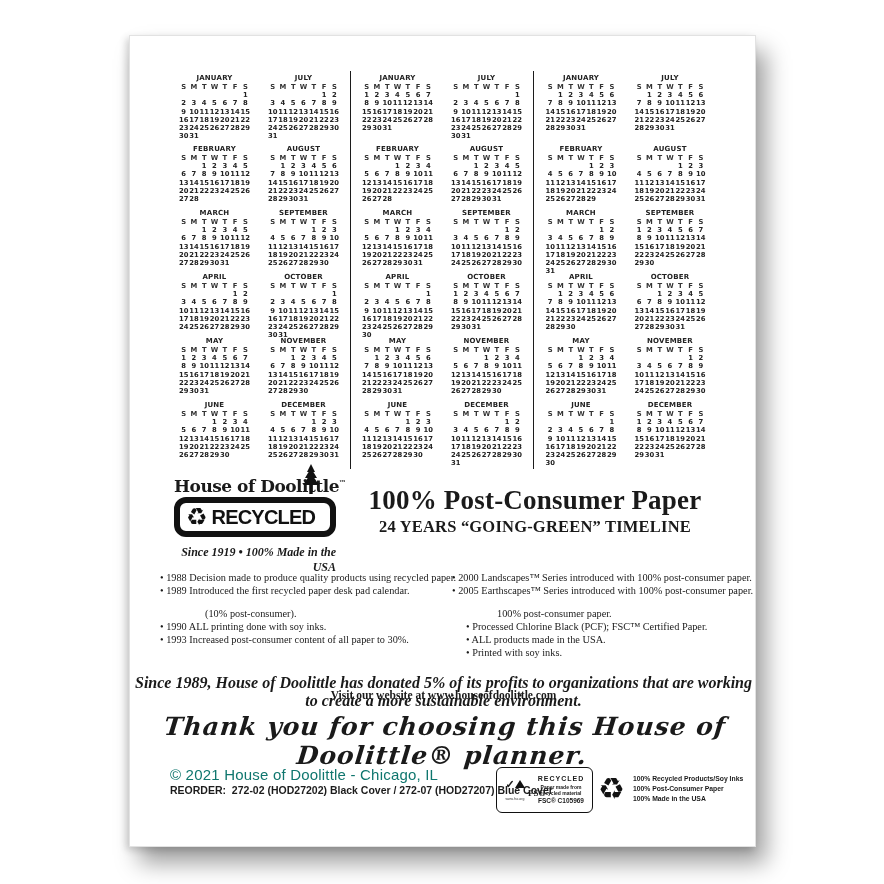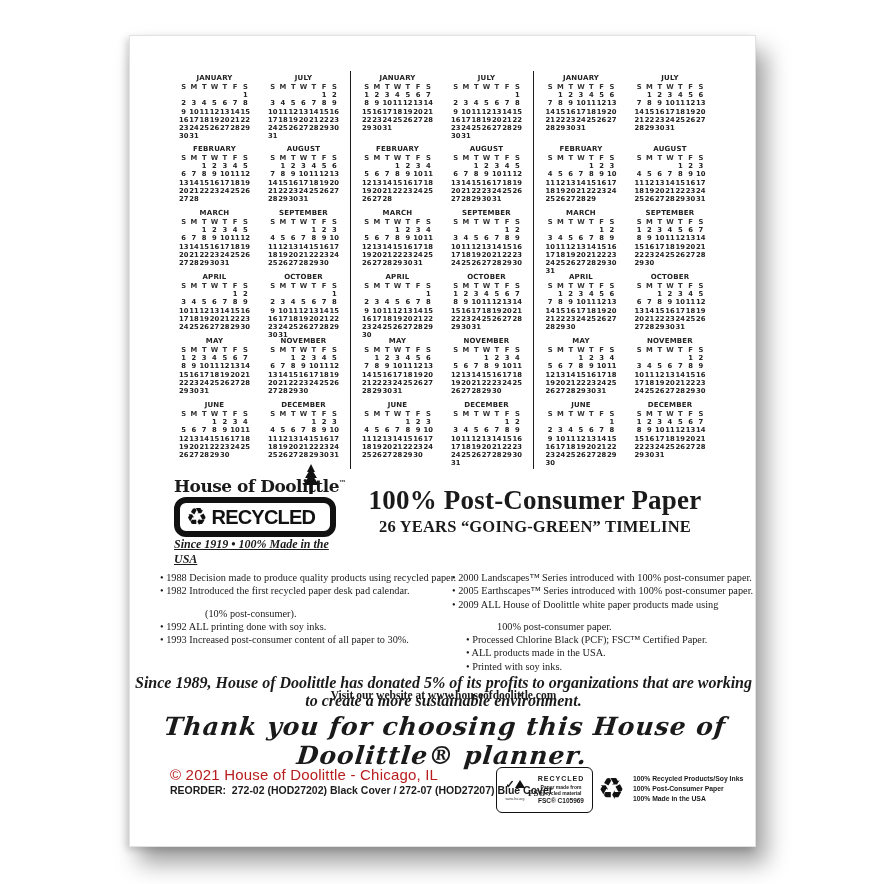--- a/index.html
+++ b/index.html
@@ -27,22 +27,22 @@
   .logo { position:absolute; left:44px; top:440px; width:162px; }
   .wordmark { font-family:"DejaVu Serif", serif; font-weight:bold; font-size:17px;
               letter-spacing:-.5px; white-space:nowrap; }
   .wordmark sup { font-size:7px; }
   .tree { position:absolute; right:14px; top:-12px; }
   .rec-box { margin-top:1px; border:6px solid #111; border-radius:12px;
              display:flex; align-items:center; gap:4px; padding:2px 6px; height:40px; }
   .rec-box .rsym { font-family:"DejaVu Sans", sans-serif; font-size:24px; line-height:24px; color:#111; }
   .rec-box .rtxt { font-size:20px; font-weight:900; letter-spacing:-.8px; color:#111;
                    font-stretch:condensed; }
-  .tagline { margin-top:0; text-align:left; font-family:"Liberation Serif", serif;
-             font-style:italic; font-weight:bold; font-size:12px;text-decoration:underline; }
+  .tagline { margin-top:8px; text-align:right; font-family:"Liberation Serif", serif;
+             font-style:italic; font-weight:bold; font-size:12px; }
 
   
   .heading { position:absolute; left:205px; top:449px; width:400px; text-align:center;
              font-family:"Liberation Serif", serif; }
   .heading .h1 { font-size:27px; font-weight:bold; letter-spacing:.2px; }
   .heading .h2 { font-size:16.5px; font-weight:bold; margin-top:1px; letter-spacing:.2px; }
 
   
   .timeline { position:absolute; top:535px; left:30px; width:575px; display:flex; }
   .tl-col { font-family:"Liberation Serif", serif; font-size:10.3px; line-height:13.3px;
@@ -56,21 +56,21 @@
               font-family:"Liberation Serif", serif; font-style:italic; font-weight:bold;
               font-size:16px; }
   .website { position:absolute; top:653px; left:0; width:627px; text-align:center;
              font-family:"Liberation Serif", serif; font-weight:bold; font-size:11.5px; }
 
   .thanks { position:absolute; top:676px; left:0; width:627px; text-align:center;
             font-family:"DejaVu Serif", serif; font-style:italic; font-weight:bold;
             font-size:25px; letter-spacing:1px; transform:skewX(-6deg); }
 
   
-  .copyright { position:absolute; left:40px; top:730px; font-size:15px; color:#b91c1c;
+  .copyright { position:absolute; left:40px; top:730px; font-size:15px; color:#0f766e;
                letter-spacing:.2px; }
   .reorder { position:absolute; left:40px; top:748px; font-size:10.5px; font-weight:bold;
              color:#1c1c1c; }
   .fsc-box { position:absolute; left:366px; top:731px; width:97px; height:46px;
              border:1.5px solid #111; border-radius:6px; display:flex; align-items:center;
              padding:2px 3px; gap:3px; }
   .fsc-left { width:30px; text-align:center; line-height:1; }
   .fsc-left .mark { font-size:11px; font-weight:bold; line-height:10px; }
   .fsc-left .tree2 { display:inline-block; width:0; height:0; border-left:5px solid transparent;
                      border-right:5px solid transparent; border-bottom:8px solid #111; }
@@ -2270,35 +2270,34 @@
     <div class="wordmark"><span>House of Doolittle</span><sup>™</sup></div>
     <div class="rec-box">
       <span class="rsym">♻</span>
       <span class="rtxt">RECYCLED</span>
     </div>
     <div class="tagline">Since 1919 • 100% Made in the USA</div>
   </div>
 
   <div class="heading">
     <div class="h1">100% Post-Consumer Paper</div>
-    <div class="h2">26 YEARS “GOING-GREEN” TIMELINE</div>
+    <div class="h2">24 YEARS “GOING-GREEN” TIMELINE</div>
   </div>
 
   <div class="timeline">
     <div class="tl-col left">
         <div class="tl-item">• 1988 Decision made to produce quality products using recycled paper.</div>
-        <div class="tl-item">• 1982 Introduced the first recycled paper desk pad calendar.</div>
+        <div class="tl-item">• 1989 Introduced the first recycled paper desk pad calendar.</div>
         <div class="tl-cont">(10% post-consumer).</div>
-        <div class="tl-item">• 1992 ALL printing done with soy inks.</div>
+        <div class="tl-item">• 1990 ALL printing done with soy inks.</div>
         <div class="tl-item">• 1993 Increased post-consumer content of all paper to 30%.</div>
       </div>
     <div class="tl-col right">
         <div class="tl-item">• 2000 Landscapes™ Series introduced with 100% post-consumer paper.</div>
         <div class="tl-item">• 2005 Earthscapes™ Series introduced with 100% post-consumer paper.</div>
-        <div class="tl-item">• 2009 ALL House of Doolittle white paper products made using</div>
         <div class="tl-cont">100% post-consumer paper.</div>
         <div class="tl-item sub">• Processed Chlorine Black (PCF); FSC™ Certified Paper.</div>
         <div class="tl-item sub">• ALL products made in the USA.</div>
         <div class="tl-item sub">• Printed with soy inks.</div>
       </div>
   </div>
 
   <div class="donation">Since 1989, House of Doolittle has donated 5% of its profits to organizations that are working to create a more sustainable environment.</div>
   <div class="website">Visit our website at www.houseofdoolittle.com</div>
   <div class="thanks">Thank you for choosing this House of Doolittle® planner.</div>

